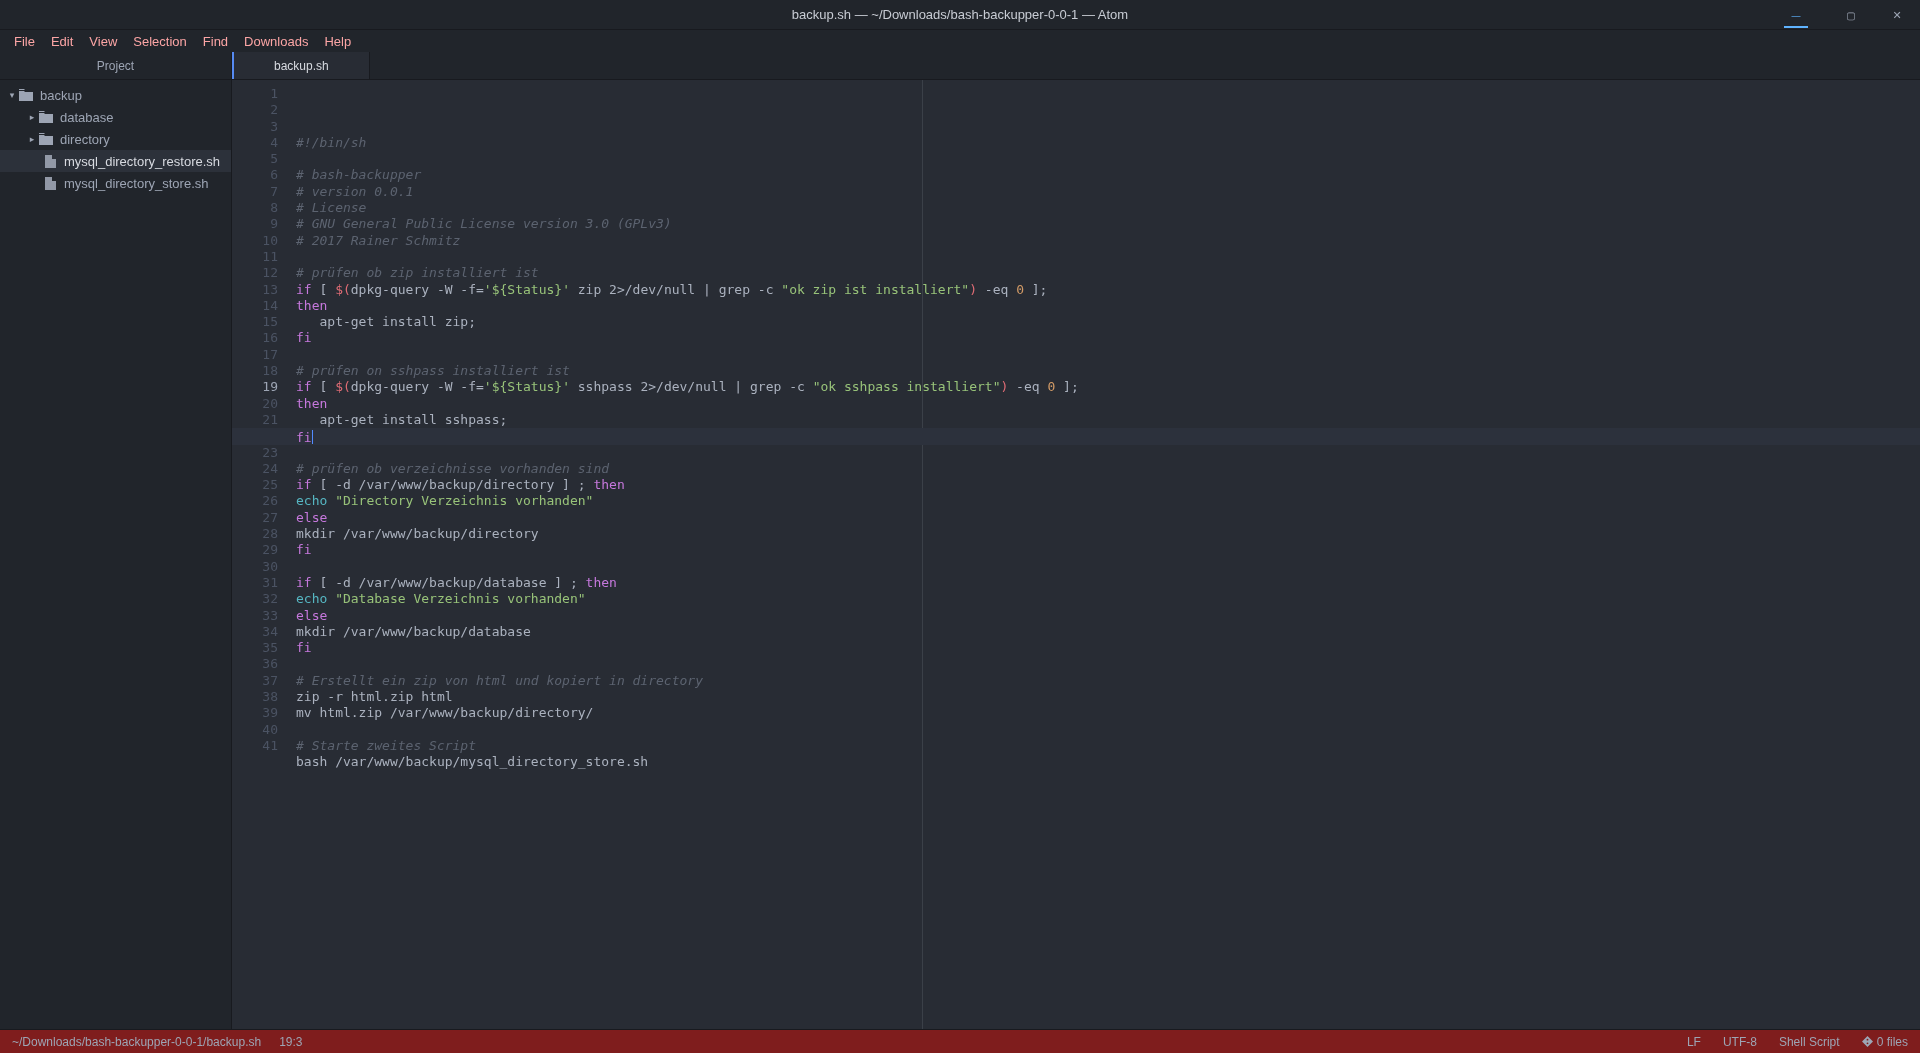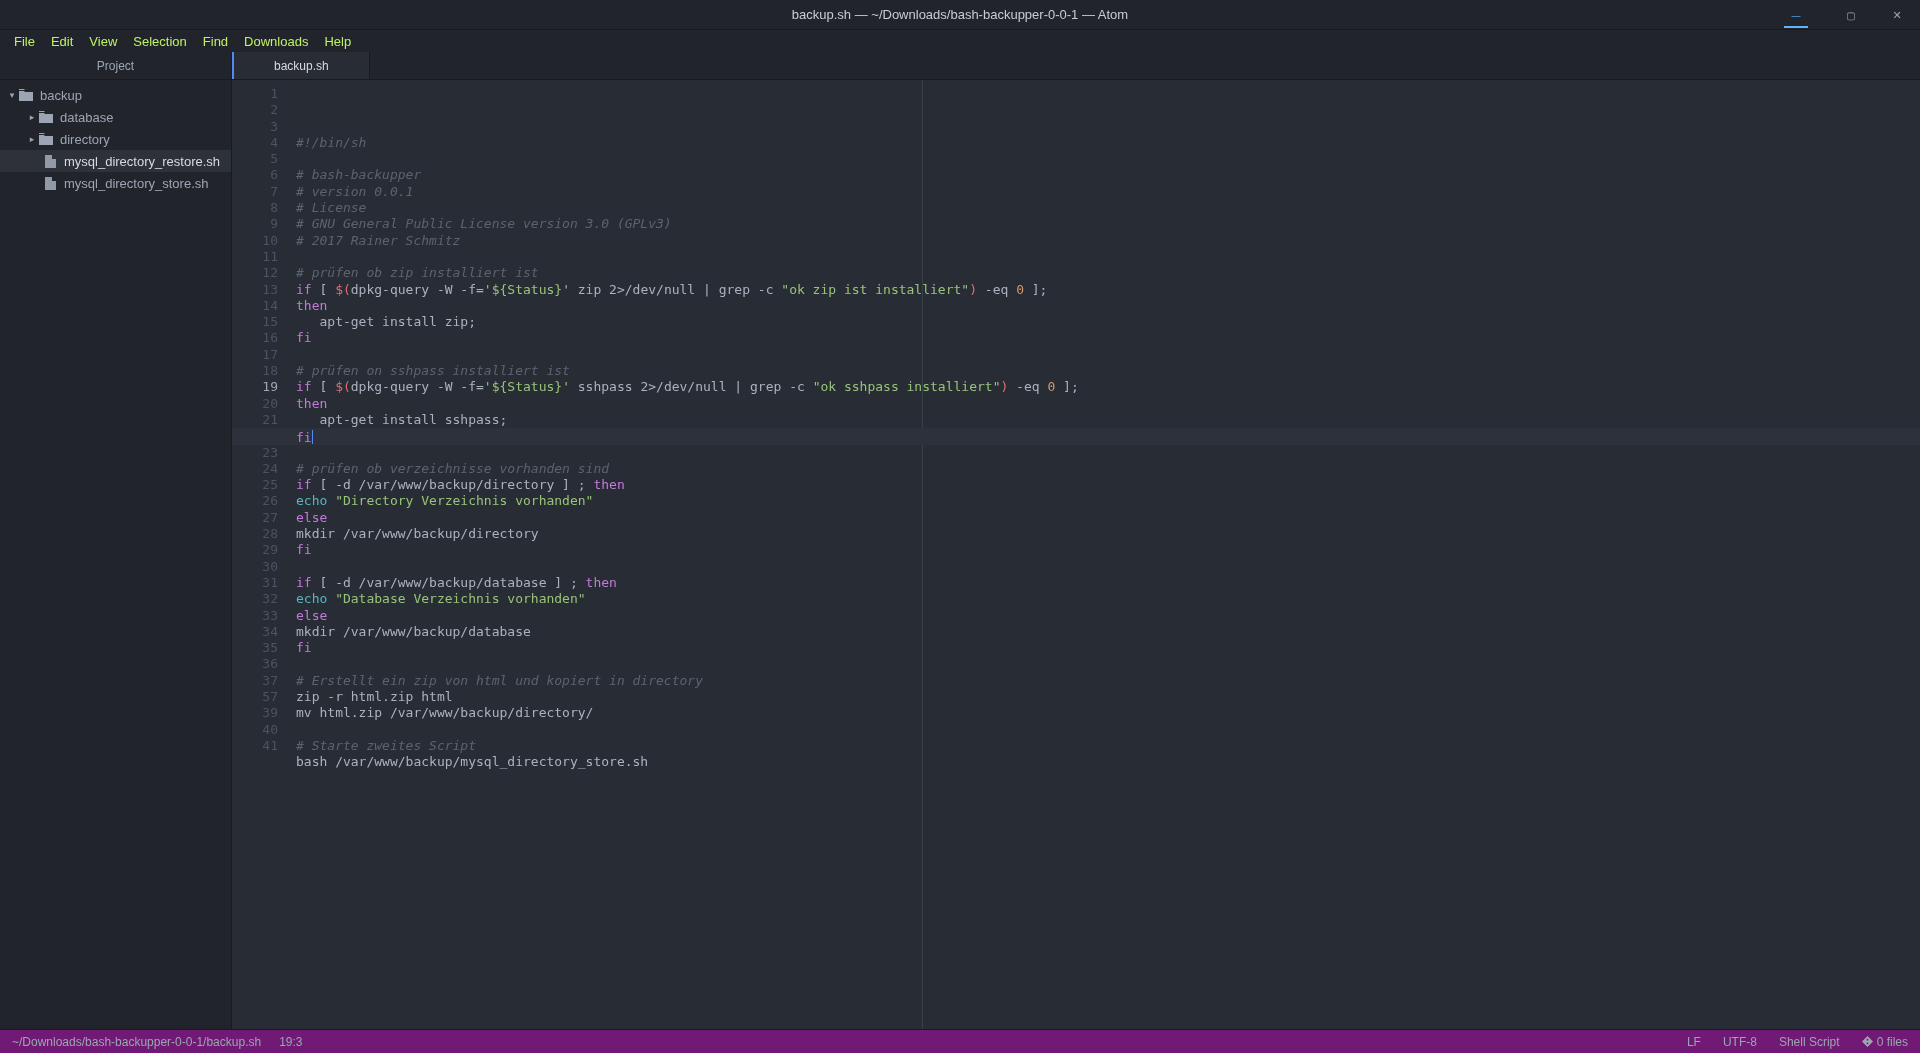--- a/index.html
+++ b/index.html
@@ -43,21 +43,21 @@
 .title-btn.min { border-bottom:2px solid #5fb3ff; height:28px; width:24px; margin-right:20px; align-items:flex-start; padding-top:8px;}
 .title-btn.max::after { content:"▢"; font-size:10px; }
 .title-btn.close::after { content:"✕"; font-size:11px; }
 .menubar {
   height: 22px;
   background: #21252b;
   display: flex;
   align-items: center;
   padding: 0 6px;
   font-size: 13px;
-  color: #bef264;
+  color: #fca5a5;
 }
 .menubar .mitem { padding: 2px 8px; cursor: pointer; }
 .main {
   display: flex;
   height: calc(1053px - 30px - 22px - 24px);
 }
 .sidebar {
   width: 232px;
   background: #21252b;
   border-right: 1px solid #181a1f;
@@ -121,21 +121,21 @@
 .c-comment { color:#5c6370; font-style:italic; }
 .c-kw { color:#c678dd; }
 .c-str { color:#98c379; }
 .c-builtin { color:#56b6c2; }
 .c-num { color:#d19a66; }
 .c-token { color:#abb2bf; }
 .c-op { color:#abb2bf; }
 .c-var { color:#e06c75; }
 .cursor { border-left:1px solid #528bff; display:inline-block; height:14px; position:relative; top:2px; }
 .statusbar {
-  height:24px; background:#701a75; border-top:1px solid #181a1f;
+  height:24px; background:#7f1d1d; border-top:1px solid #181a1f;
   display:flex; align-items:center; padding:0 12px; font-size:12px; color:#9da5b4;
 }
 .statusbar .sleft { display:flex; gap:18px; }
 .statusbar .sright { margin-left:auto; display:flex; gap:22px; align-items:center; }
 .sitem { cursor:pointer; }
 .git-icon svg { width:11px; height:11px; fill:#9da5b4; margin-right:4px; position:relative; top:1px;}
 </style>
 </head>
 <body>
 
@@ -246,21 +246,21 @@
           <div class="ln">28</div>
           <div class="ln">29</div>
           <div class="ln">30</div>
           <div class="ln">31</div>
           <div class="ln">32</div>
           <div class="ln">33</div>
           <div class="ln">34</div>
           <div class="ln">35</div>
           <div class="ln">36</div>
           <div class="ln">37</div>
-          <div class="ln">57</div>
+          <div class="ln">38</div>
           <div class="ln">39</div>
           <div class="ln">40</div>
           <div class="ln">41</div>
         </div>
       <div class="code-area" id="code">
         <div class="ruler"></div>
       <div class="code-line"><span class="c-comment">#!/bin/sh</span></div><div class="code-line"></div><div class="code-line"><span class="c-comment"># bash-backupper</span></div><div class="code-line"><span class="c-comment"># version 0.0.1</span></div><div class="code-line"><span class="c-comment"># License</span></div><div class="code-line"><span class="c-comment"># GNU General Public License version 3.0 (GPLv3)</span></div><div class="code-line"><span class="c-comment"># 2017 Rainer Schmitz</span></div><div class="code-line"></div><div class="code-line"><span class="c-comment"># prüfen ob zip installiert ist</span></div><div class="code-line"><span class="c-kw">if</span><span class="c-token"> [ </span><span class="c-var">$(</span><span class="c-token">dpkg-query -W -f=</span><span class="c-str">'${Status}'</span><span class="c-token"> zip </span><span class="c-op">2&gt;</span><span class="c-token">/dev/null </span><span class="c-op">|</span><span class="c-token"> grep -c </span><span class="c-str">"ok zip ist installiert"</span><span class="c-var">)</span><span class="c-token"> -eq </span><span class="c-num">0</span><span class="c-token"> ];</span></div><div class="code-line"><span class="c-kw">then</span></div><div class="code-line"><span class="c-token">   apt-get install zip;</span></div><div class="code-line"><span class="c-kw">fi</span></div><div class="code-line"></div><div class="code-line"><span class="c-comment"># prüfen on sshpass installiert ist</span></div><div class="code-line"><span class="c-kw">if</span><span class="c-token"> [ </span><span class="c-var">$(</span><span class="c-token">dpkg-query -W -f=</span><span class="c-str">'${Status}'</span><span class="c-token"> sshpass </span><span class="c-op">2&gt;</span><span class="c-token">/dev/null </span><span class="c-op">|</span><span class="c-token"> grep -c </span><span class="c-str">"ok sshpass installiert"</span><span class="c-var">)</span><span class="c-token"> -eq </span><span class="c-num">0</span><span class="c-token"> ];</span></div><div class="code-line"><span class="c-kw">then</span></div><div class="code-line"><span class="c-token">   apt-get install sshpass;</span></div><div class="code-line highlight"><span class="c-kw">fi</span><span class="cursor"></span></div><div class="code-line"></div><div class="code-line"><span class="c-comment"># prüfen ob verzeichnisse vorhanden sind</span></div><div class="code-line"><span class="c-kw">if</span><span class="c-token"> [ -d /var/www/backup/directory ] ; </span><span class="c-kw">then</span></div><div class="code-line"><span class="c-builtin">echo</span><span class="c-token"> </span><span class="c-str">"Directory Verzeichnis vorhanden"</span></div><div class="code-line"><span class="c-kw">else</span></div><div class="code-line"><span class="c-token">mkdir /var/www/backup/directory</span></div><div class="code-line"><span class="c-kw">fi</span></div><div class="code-line"></div><div class="code-line"><span class="c-kw">if</span><span class="c-token"> [ -d /var/www/backup/database ] ; </span><span class="c-kw">then</span></div><div class="code-line"><span class="c-builtin">echo</span><span class="c-token"> </span><span class="c-str">"Database Verzeichnis vorhanden"</span></div><div class="code-line"><span class="c-kw">else</span></div><div class="code-line"><span class="c-token">mkdir /var/www/backup/database</span></div><div class="code-line"><span class="c-kw">fi</span></div><div class="code-line"></div><div class="code-line"><span class="c-comment"># Erstellt ein zip von html und kopiert in directory</span></div><div class="code-line"><span class="c-token">zip -r html.zip html</span></div><div class="code-line"><span class="c-token">mv html.zip /var/www/backup/directory/</span></div><div class="code-line"></div><div class="code-line"><span class="c-comment"># Starte zweites Script</span></div><div class="code-line"><span class="c-token">bash /var/www/backup/mysql_directory_store.sh</span></div><div class="code-line"></div><div class="code-line"></div></div>
     </div>
   </div>
 </div>

